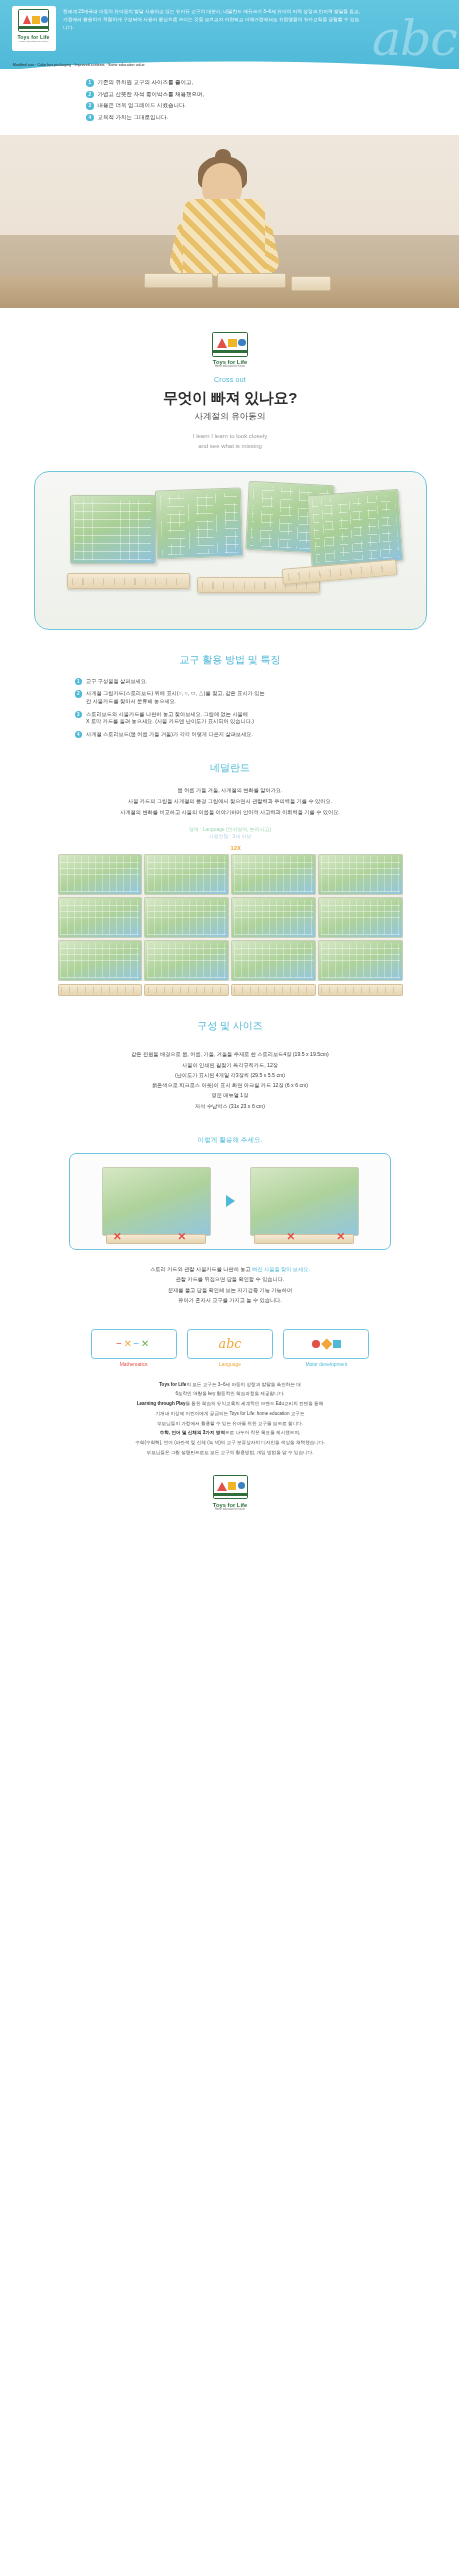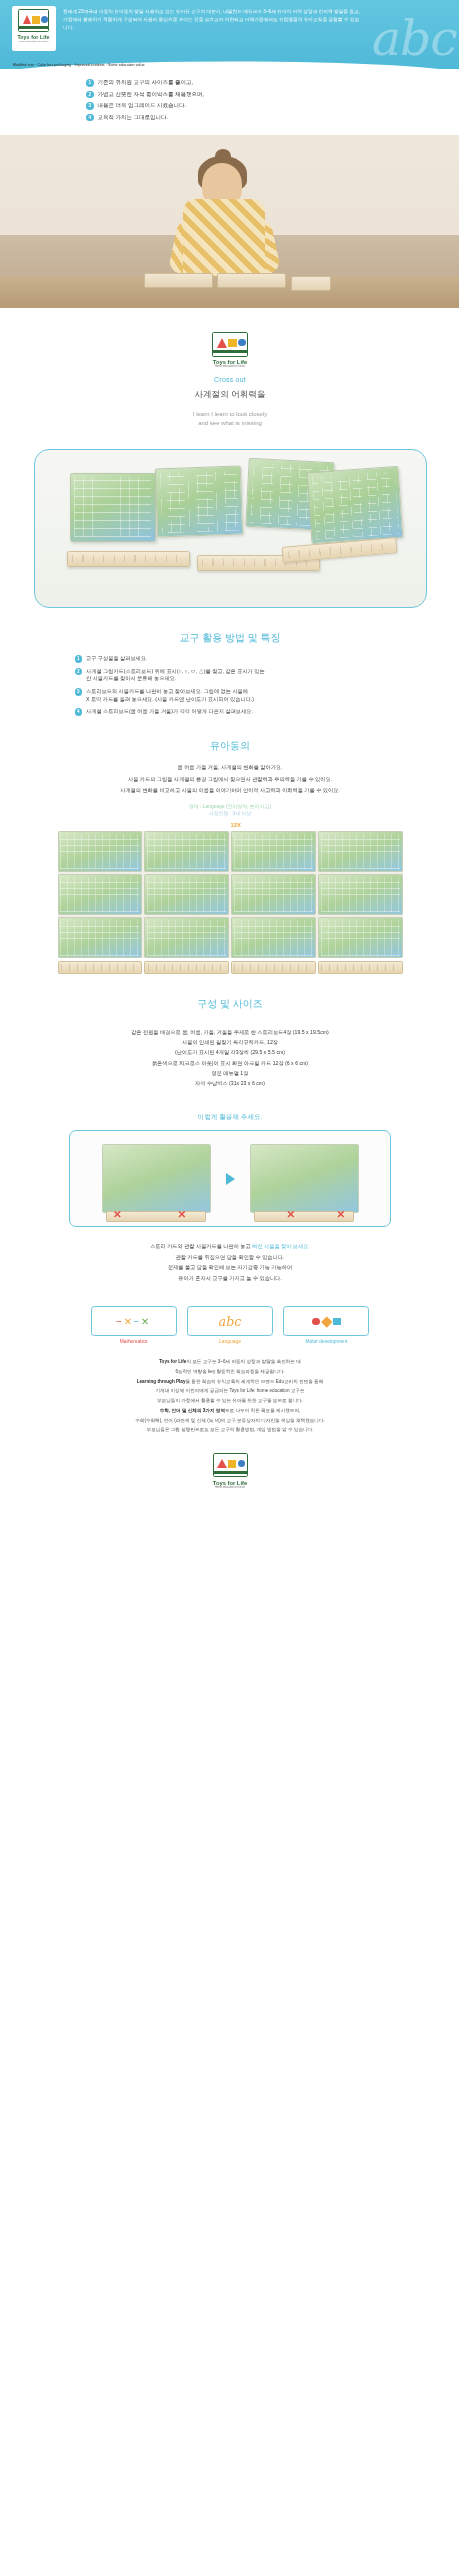--- a/index.html
+++ b/index.html
@@ -387,21 +387,22 @@
       <div class="tl-mark">
         <span class="tri"></span>
           <span class="sq"></span>
           <span class="ci"></span>
           <span class="base"></span>
       </div>
       <div class="tl-name">Toys for Life</div>
       <div class="tl-sub">Home education for future</div>
     </div>
     <div class="cross-out">Cross out</div>
-    <div class="sub-title">사계절의 어휘력을</div>
+    <h1 class="main-title">무엇이 빠져 있나요?</h1>
+    <div class="sub-title">사계절의 유아동의</div>
     <div class="eng-line">I learn I learn to look closely</div>
     <div class="eng-line">and see what is missing</div>
   </div>
 
   <div class="product-photo">
     <div class="pp-card" style="left:35px;top:23px;width:86px;height:69px;"></div>
     <div class="pp-card" style="left:121px;top:17px;width:86px;height:69px;transform:rotate(-2deg);"></div>
     <div class="pp-card" style="left:212px;top:10.4px;width:86px;height:69px;transform:rotate(3deg);"></div>
     <div class="pp-card" style="left:274px;top:19.6px;width:92px;height:72px;transform:rotate(-4deg);"></div>
     <div class="pp-tray" style="left:32px;top:101px;width:123px;height:16px;"></div>
@@ -424,21 +425,21 @@
       <span class="num">3</span>
       <span class="num-text" style="white-space:pre-line">스토리보드와 사물카드를 나란히 놓고 찾아보세요. 그림에 없는 사물에
 X 토막 카드를 올려 놓으세요. (사물 카드엔 난이도가 표시되어 있습니다.)</span>
     </div>
     <div class="num-row">
       <span class="num">4</span>
       <span class="num-text">사계절 스토리보드(봄 여름 가을 겨울)가 각각 어떻게 다른지 살펴보세요.</span>
     </div>
   </div>
 
-  <div class="sec-title">유아동의</div>
+  <div class="sec-title">네덜란드</div>
   <div class="center-block">
     <p>봄 여름 가을 겨울, 사계절의 변화를 알아가요.</p>
     <p>사물 카드의 그림을 사계절의 풍경 그림에서 찾으면서 관찰력과 주의력을 기를 수 있어요.</p>
     <p>사계절의 변화를 비교하고 사물의 이름을 이야기하며 언어적 사고력과 어휘력을 기를 수 있어요.</p>
     <div class="meta-line">영역 : Language (언어영역, 논리사고)</div>
     <div class="meta-line2">사용연령 : 3세 이상</div>
   </div>
 
   <div class="grid-wrap">
     <span class="tag" style="left:173px;top:-9.2px;">12X</span>

